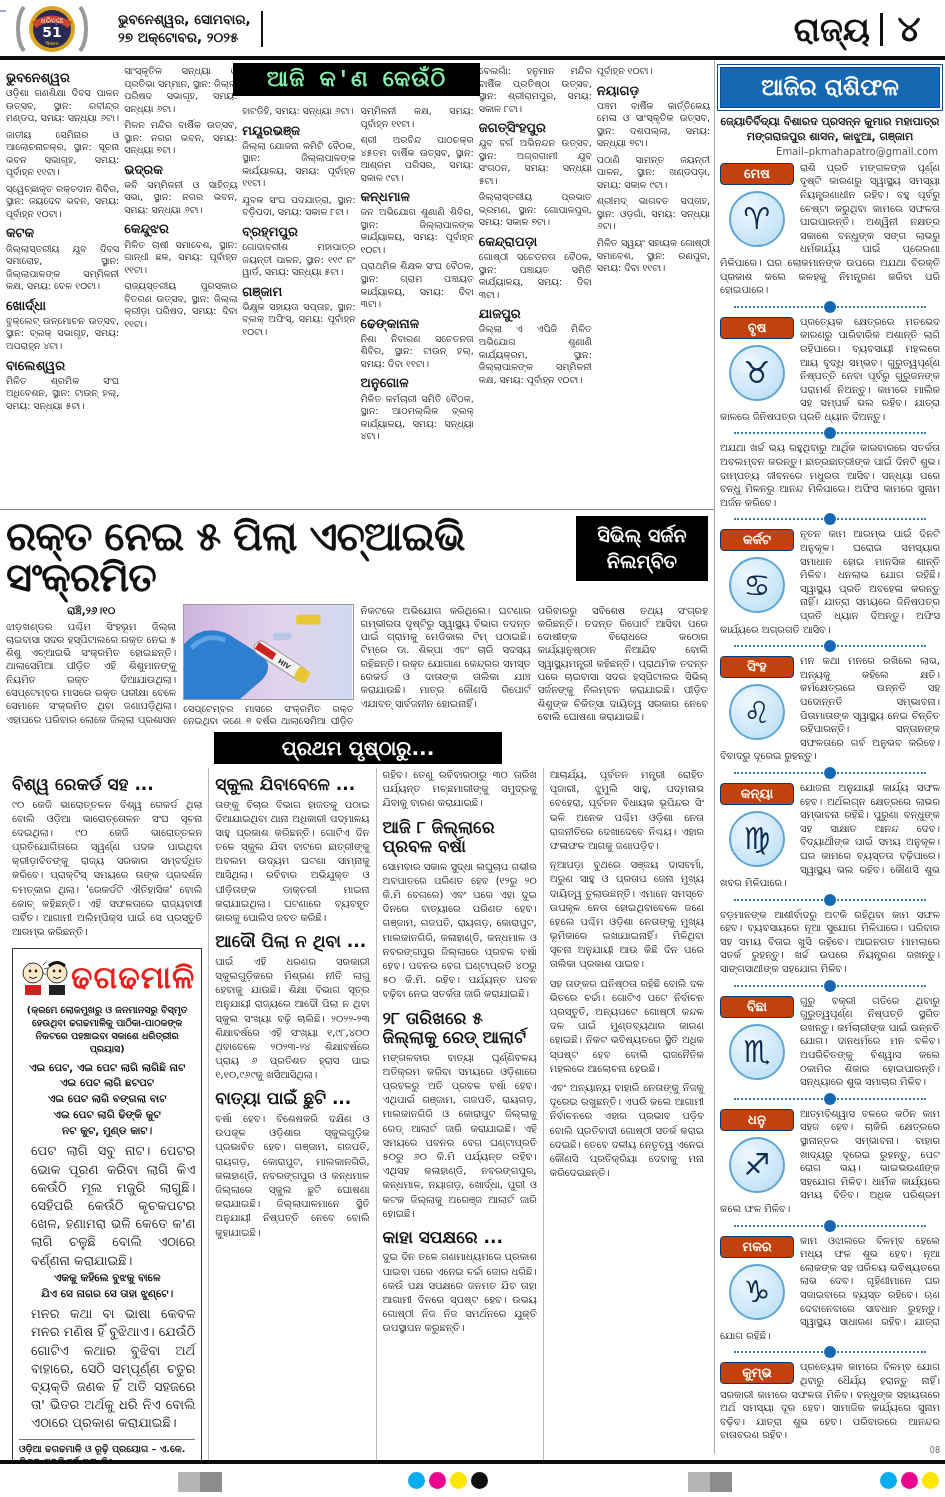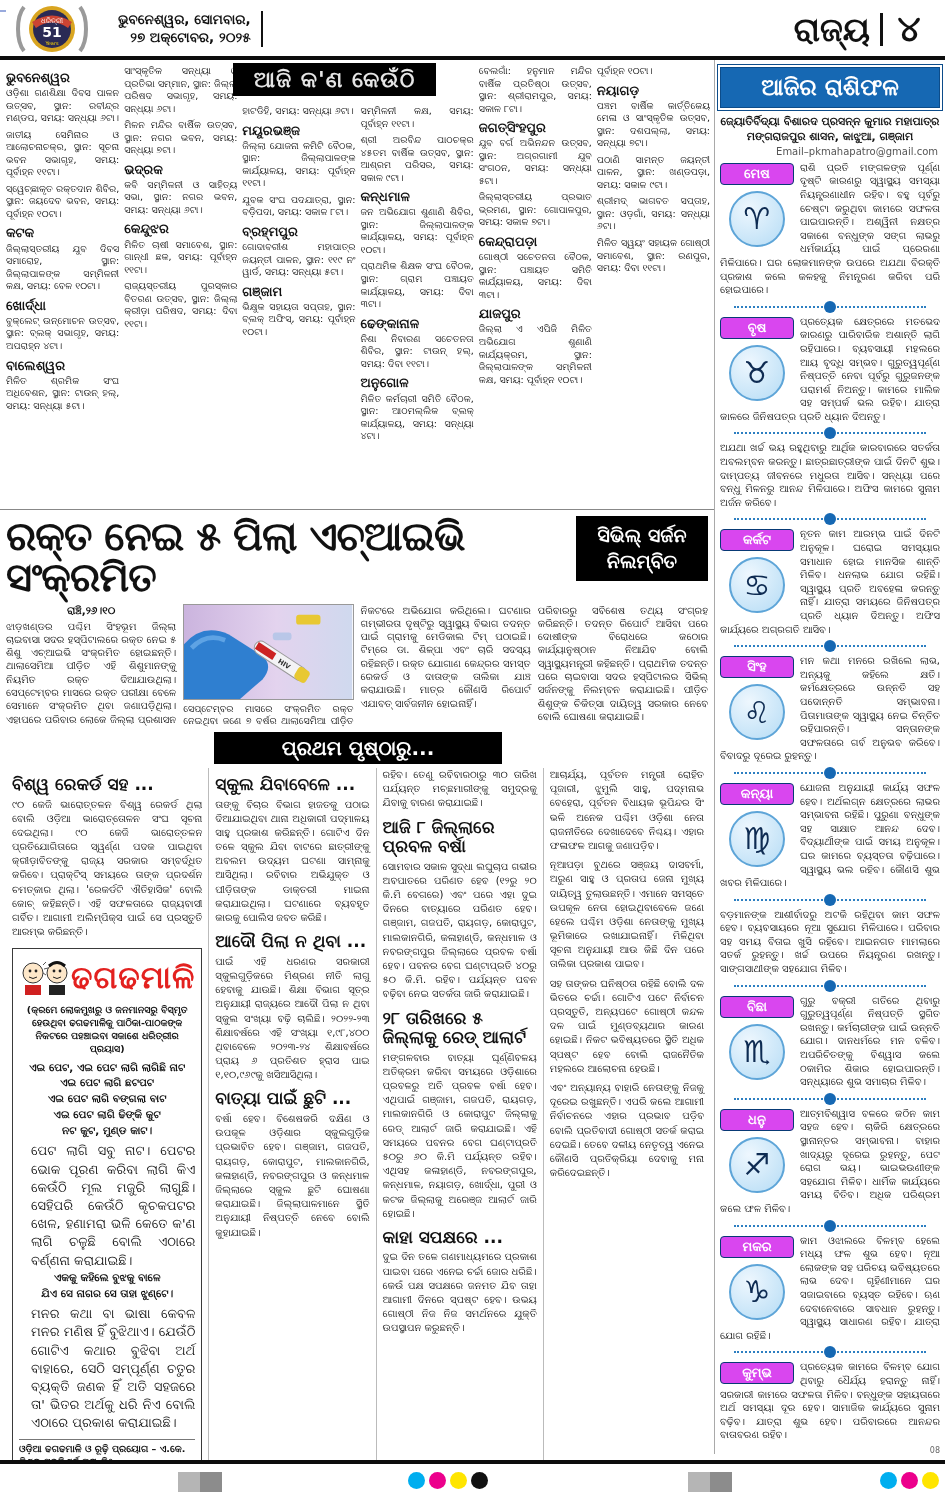--- a/index.html
+++ b/index.html
@@ -3,35 +3,35 @@
 <meta charset="utf-8">
 <style>
   * { box-sizing: border-box; margin: 0; padding: 0; }
   html,body { background:#e9e9e9; }
   body { font-family:"DejaVu Sans", sans-serif; }
   .page { position:relative; width:945px; height:1497px; margin:0 auto; background:#fff; color:#111; overflow:hidden; }
 
   
   .hdr { height:56px; display:flex; align-items:center; padding:2px 10px 0 14px; }
   .hdr-logo { width:98px; height:52px; flex:0 0 auto; }
-  .hdr-date { margin-left:6px; padding-right:10px; border-right:2.5px solid #111; font-weight:bold; font-size:13.5px; line-height:1.3; text-align:right; }
+  .hdr-date { margin-left:6px; padding-right:10px; border-right:2.5px solid #111; font-weight:bold; font-size:13.5px; line-height:1.3; text-align:left; }
   .hdr-spacer { flex:1; }
   .hdr-section { font-size:33px; font-weight:800; padding-right:10px; border-right:3px solid #111; line-height:1; }
   .hdr-pagenum { font-size:36px; font-weight:800; width:52px; text-align:center; line-height:1; }
   .rule-top { height:4px; background:#0d0d0d; }
   .reg-tick { position:absolute; left:0; top:10px; width:6px; height:2px; background:#9ad; }
 
   
   .body-wrap { display:flex; align-items:stretch; }
   .left-region { width:714px; }
   .sidebar { width:231px; border-left:1px solid #a9a9a9; padding:0 5px; height:1394px; overflow:hidden; }
 
   
   .events { position:relative; height:450px; display:flex; gap:5px; padding:5px 4px 0 6px; border-bottom:1px solid #888; overflow:hidden; }
-  .ev-banner { position:absolute; left:233px; top:3px; width:203px; height:33px; background:#000; color:#e5e5e5; display:flex; align-items:center; justify-content:center; font-size:22px; font-weight:800; letter-spacing:1px; }
+  .ev-banner { position:absolute; left:233px; top:3px; width:247px; height:33px; background:#000; color:#86efac; display:flex; align-items:center; justify-content:center; font-size:22px; font-weight:800; letter-spacing:1px;font-family:Liberation Mono, monospace; }
   .ev-col { flex:1; font-size:9.5px; line-height:1.32; text-align:justify; }
   .ev-col.pad { padding-top:40px; }
   .ev-city { font-weight:800; font-size:13px; margin:4px 0 1px; }
   .ev-entry { margin-bottom:4px; }
 
   
   .lead { height:218px; padding:6px 6px 0; overflow:hidden; }
   .lead-head { display:flex; gap:12px; align-items:flex-start; }
   .lead-headline { flex:1; font-size:40px; font-weight:800; line-height:1.02; letter-spacing:-1px; }
   .suspend-box { flex:0 0 132px; background:#000; color:#fff; text-align:center; font-weight:800; font-size:19px; line-height:1.35; padding:7px 2px; }
@@ -62,21 +62,21 @@
 
   
   .sat svg { display:block; width:100%; height:222px; }
 
   
   .zo-banner { margin-top:7px; background:#1668b3; border:1px solid #0c4c8a; outline:1px solid #0c4c8a; outline-offset:2px; color:#fff; text-align:center; font-size:23px; font-weight:800; padding:6px 0; }
   .astro { text-align:center; font-weight:bold; font-size:11px; line-height:1.4; margin:6px 0 1px; }
   .astro-email { text-align:right; font-size:10px; color:#555; margin:1px 2px 4px 0; }
   .zo-entry { overflow:visible; }
   .zo-left { float:left; width:74px; margin:2px 6px 2px 0; }
-  .zo-label { background:#d946ef; border:1px solid #083a75; border-radius:4px; color:#fff; font-weight:800; text-align:center; font-size:13px; padding:2px 0; }
+  .zo-label { background:#c2410c; border:1px solid #083a75; border-radius:4px; color:#fff; font-weight:800; text-align:center; font-size:13px; padding:2px 0; }
   .zo-circle { width:56px; height:56px; margin:6px auto 0; border-radius:50%; background:radial-gradient(circle at 35% 30%, #eef7fe, #b5dcf5); border:2px solid #5ea5d8; display:flex; align-items:center; justify-content:center; font-size:30px; color:#0e2b52; }
   .zo-text { font-size:10px; line-height:1.36; text-align:justify; }
   .zo-sep { clear:both; position:relative; margin:6px 14px 7px; border-bottom:2px dotted #2d7fc1; height:5px; }
   .zo-sep i { position:absolute; left:50%; top:0; transform:translate(-50%,-2px); width:12px; height:12px; border-radius:50%; background:#1668b3; }
 
   
   .rule-bottom { height:4px; background:#0d0d0d; }
   .printmarks { position:relative; height:35px; }
   .gray-pair { position:absolute; top:8px; display:flex; }
   .gray-pair span { width:22px; height:20px; }

